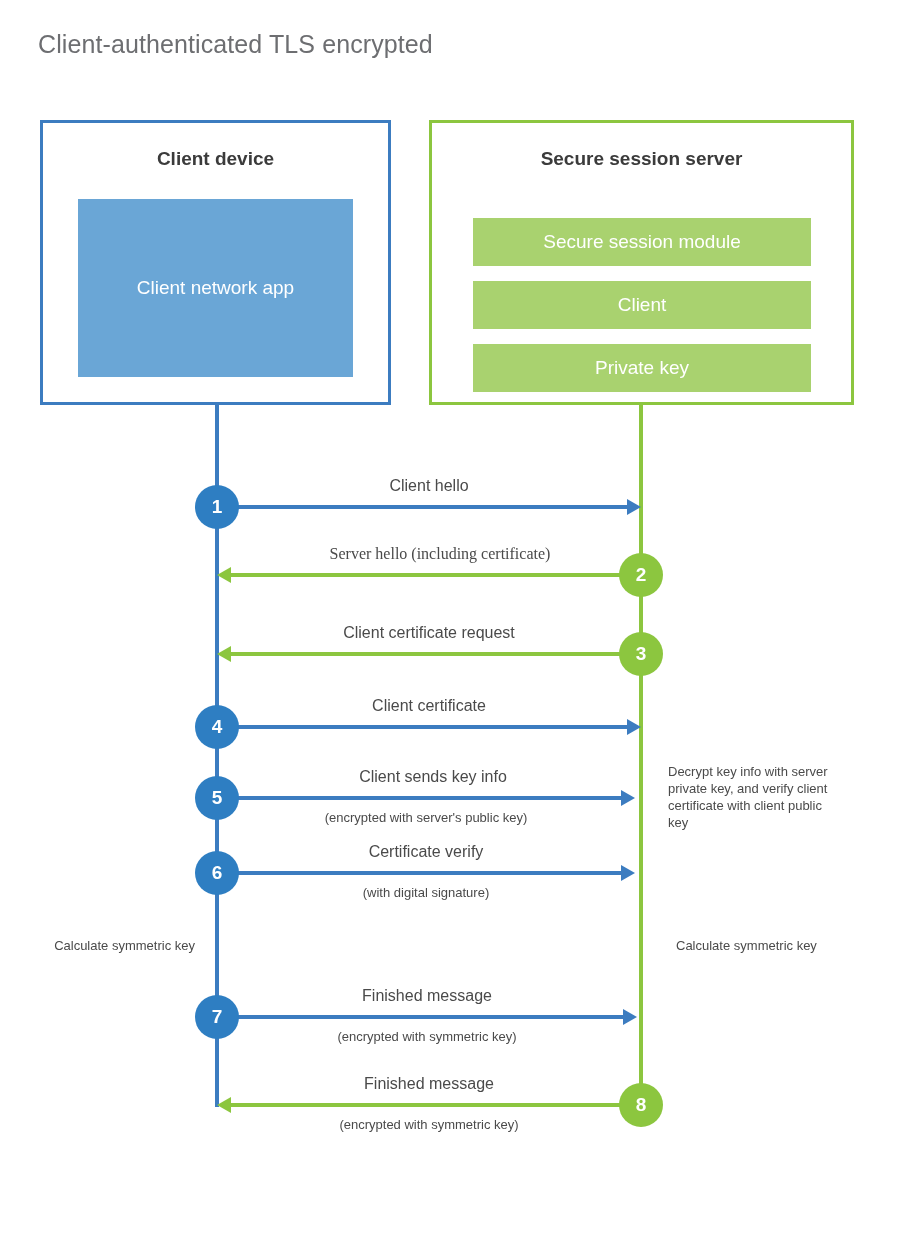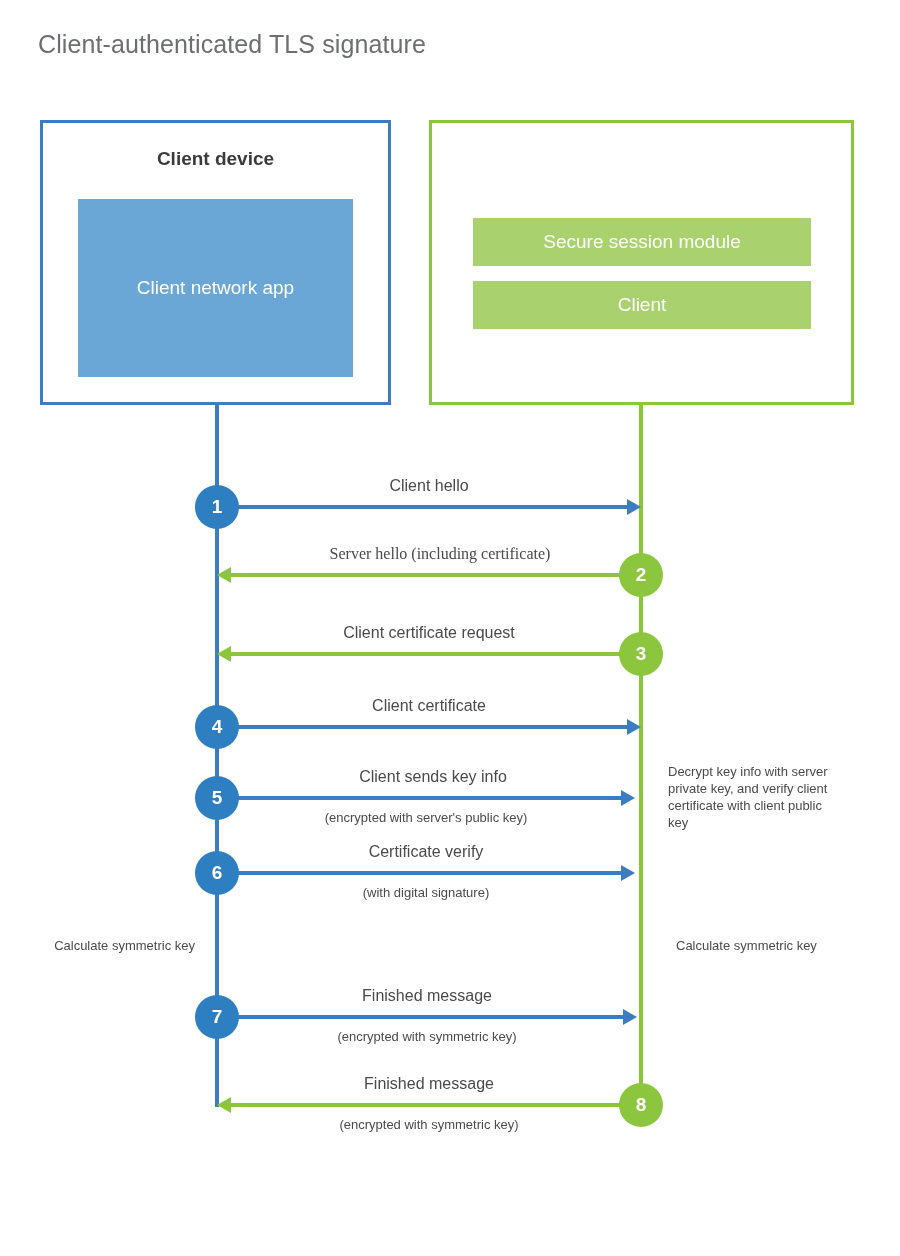--- a/index.html
+++ b/index.html
@@ -212,31 +212,33 @@
     text-align: left;
     font-size: 13px;
     line-height: 18px;
   }
 </style>
 </head>
 <body>
 
 <div id="page">
 
-  <div id="page-title">Client-authenticated TLS signature</div>
+  <div id="page-title">Client-authenticated TLS encrypted</div>
 
   <div class="party-box" id="client-box">
     <div class="party-title">Client device</div>
     <div id="client-app-block">Client network app</div>
   </div>
 
   <div class="party-box" id="server-box">
+    <div class="party-title">Secure session server</div>
     <div id="server-bars">
       <div class="server-bar">Secure session module</div>
       <div class="server-bar">Client</div>
+      <div class="server-bar">Private key</div>
     </div>
   </div>
 
   <div class="lifeline" id="client-lifeline"></div>
   <div class="lifeline" id="server-lifeline"></div>
 
   <div class="msg-row" style="top:507px;">
     <div class="shaft blue" style="left:217px; width:410px;"></div>
     <div class="head right blue" style="left:627px;"></div>
     <div class="step-badge blue" style="left:195px;">1</div>

